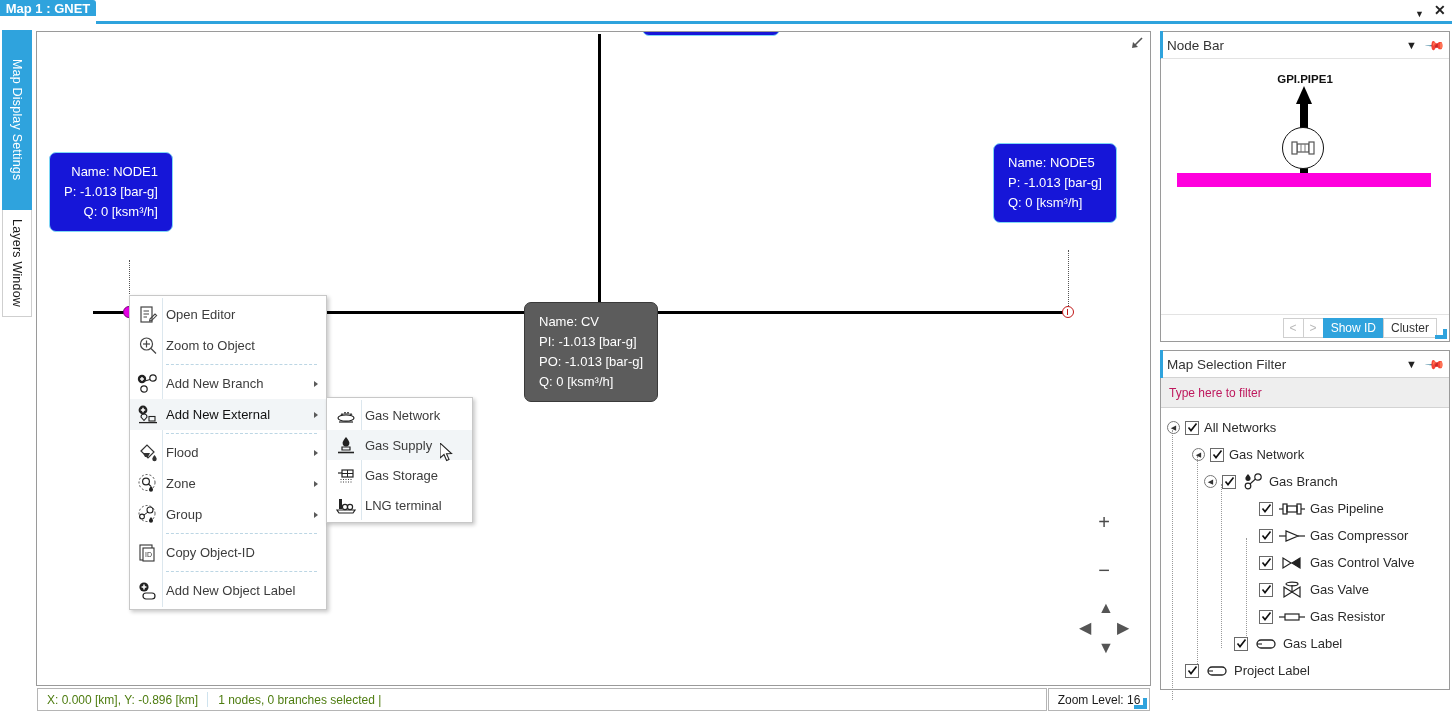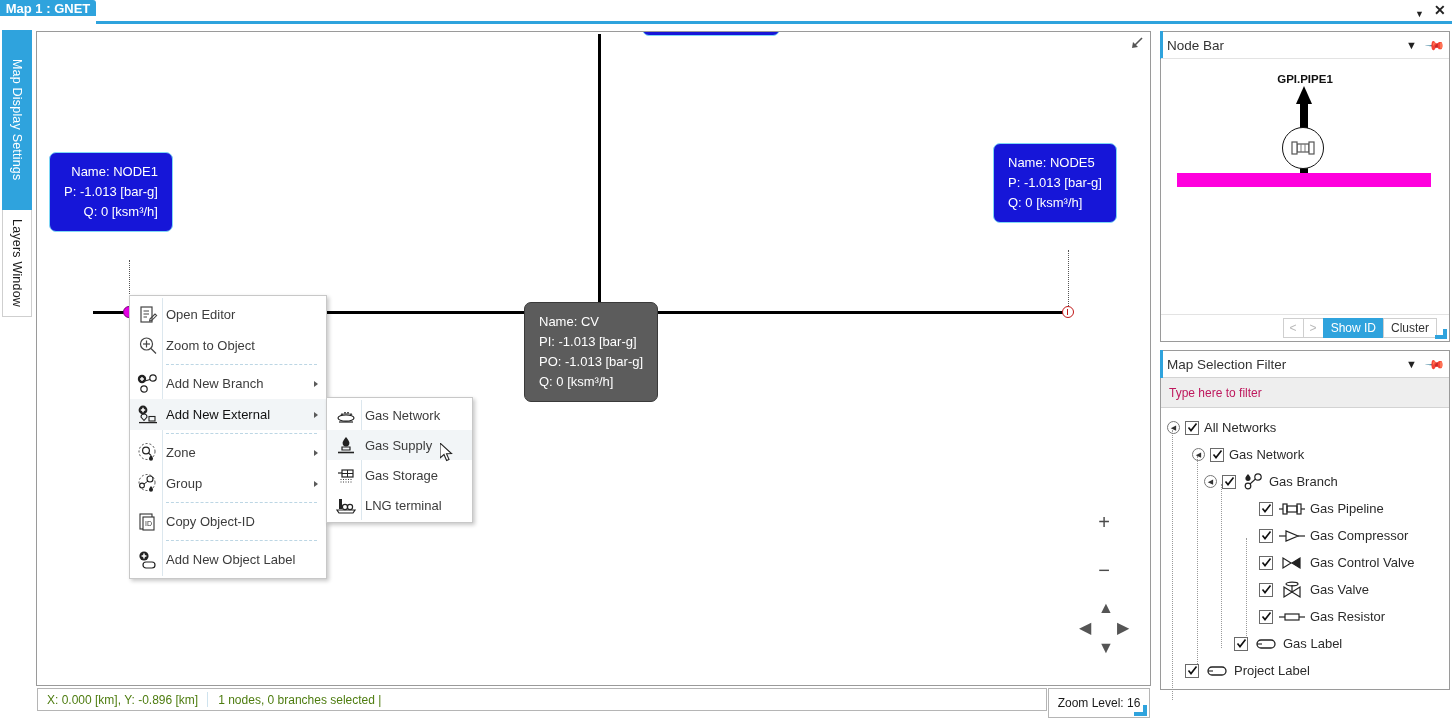--- a/index.html
+++ b/index.html
@@ -131,21 +131,21 @@
   }
   .sb-left {
     position: absolute; left: 1px; top: 0; width: 1010px; height: 23px;
     border: 1px solid #b5b5b5; background: #fff;
     display: flex; align-items: center; font-size: 12px; color: #4d7c0f;
   }
   .sb-coords { padding: 0 9px; }
   .sb-div { width: 1px; height: 15px; background: #cfe3ee; }
   .sb-sel { padding: 0 10px; }
   .sb-right {
-    position: absolute; left: 1012px; top: 0; width: 102px; height: 30px;
+    position: absolute; left: 1012px; top: 0; width: 102px; height: 23px;
     border: 1px solid #b5b5b5; background: #fff;
     display: flex; align-items: center; justify-content: center;
     font-size: 12px; color: #1b1b1b;
   }
   .sb-grip {
     position: absolute; right: 2px; bottom: 1px;
     width: 13px; height: 11px;
     border-right: 4px solid #2fa3dd; border-bottom: 4px solid #2fa3dd;
   }
 
@@ -420,20 +420,31 @@
             <path d="M4 13 a3 3 0 0 1 6 0 l-3 3.5z" fill="none" stroke="#222" stroke-width="1.1"></path>
             <rect x="12" y="12.5" width="6" height="4.5" fill="none" stroke="#222" stroke-width="1.1"></rect>
             <line x1="2" y1="18.6" x2="20" y2="18.6" stroke="#222" stroke-width="1.3"></line>
           </svg>
       </span>
       <span class="ctx-bold">Add New External</span>
       <span class="sub-arrow"></span>
     </div>
     <div class="ctx-sep"></div>
 
+    <div class="ctx-item">
+      <span class="ic">
+        <svg width="22" height="22" viewBox="0 0 22 22">
+            <path d="M4 9 L10 3 L17 10 L11 16z" fill="#fff" stroke="#333" stroke-width="1.2"></path>
+            <path d="M6 11 L13 11 L11 15 L8 15z" fill="#333"></path>
+            <path d="M17.5 13 c1.6 2 2.2 3 2.2 4 a2.2 2.2 0 0 1-4.4 0 c0-1 .6-2 2.2-4z" fill="#333"></path>
+          </svg>
+      </span>
+      <span>Flood</span>
+      <span class="sub-arrow"></span>
+    </div>
 
 
     <div class="ctx-item">
       <span class="ic">
         <svg width="22" height="22" viewBox="0 0 22 22">
             <circle cx="10" cy="9.5" r="8" fill="none" stroke="#444" stroke-width="1" stroke-dasharray="2 2"></circle>
             <circle cx="9" cy="8.5" r="3.4" fill="none" stroke="#222" stroke-width="1.2"></circle>
             <line x1="11.4" y1="11" x2="14" y2="13.4" stroke="#222" stroke-width="1.2"></line>
             <path d="M14 13 c1.5 2 2 2.9 2 3.8 a2 2 0 0 1-4 0 c0-.9 .5-1.8 2-3.8z" fill="#222"></path>
           </svg>

